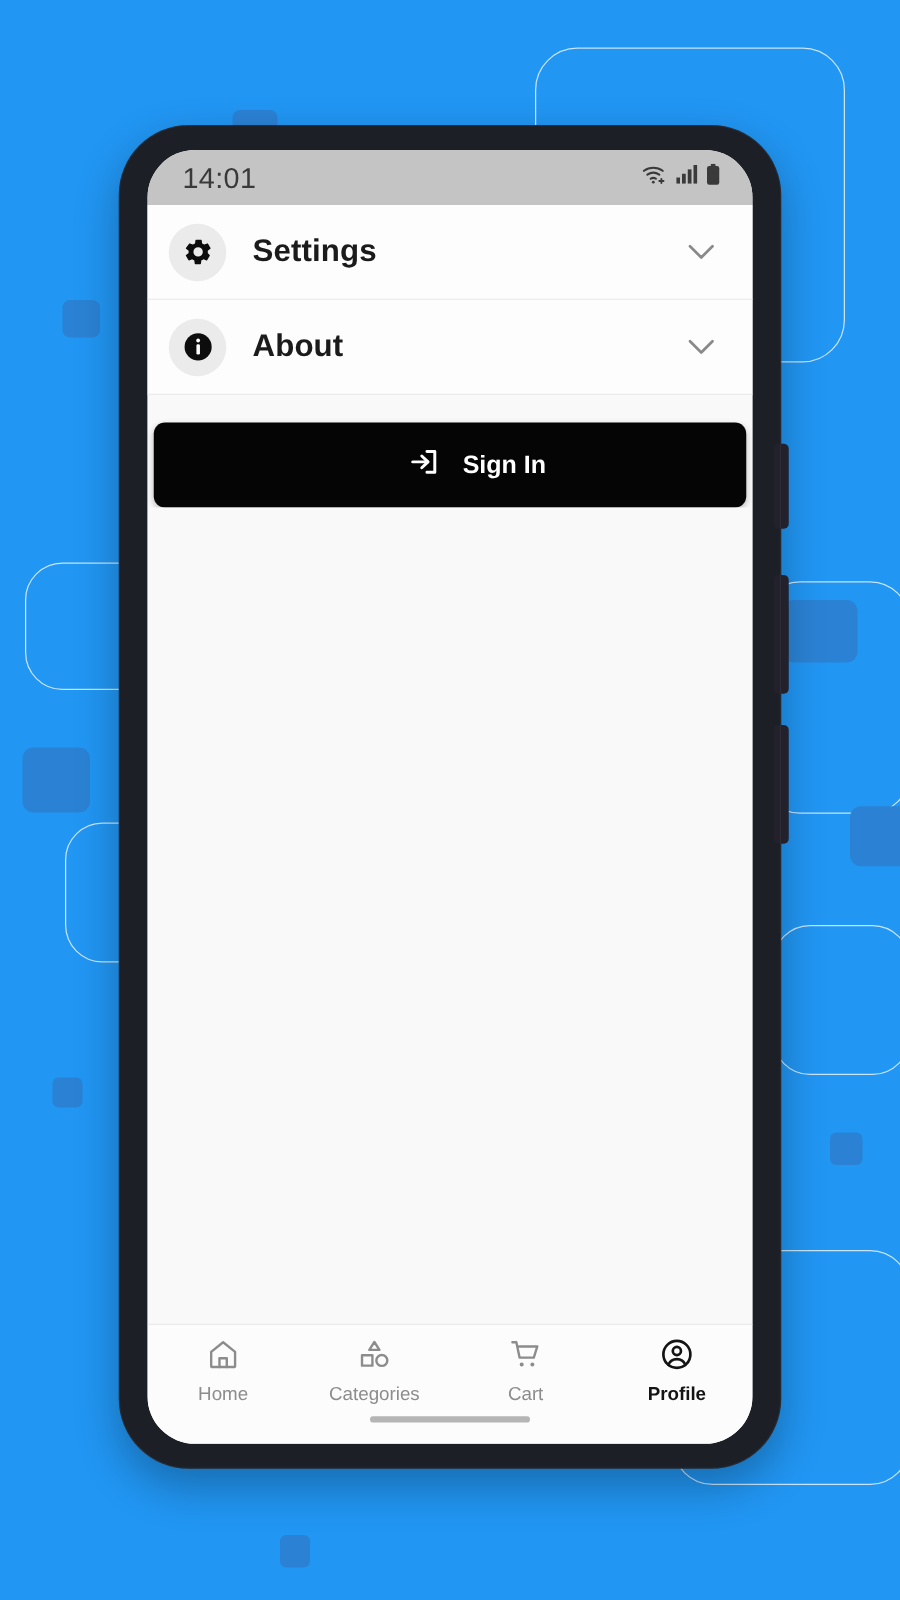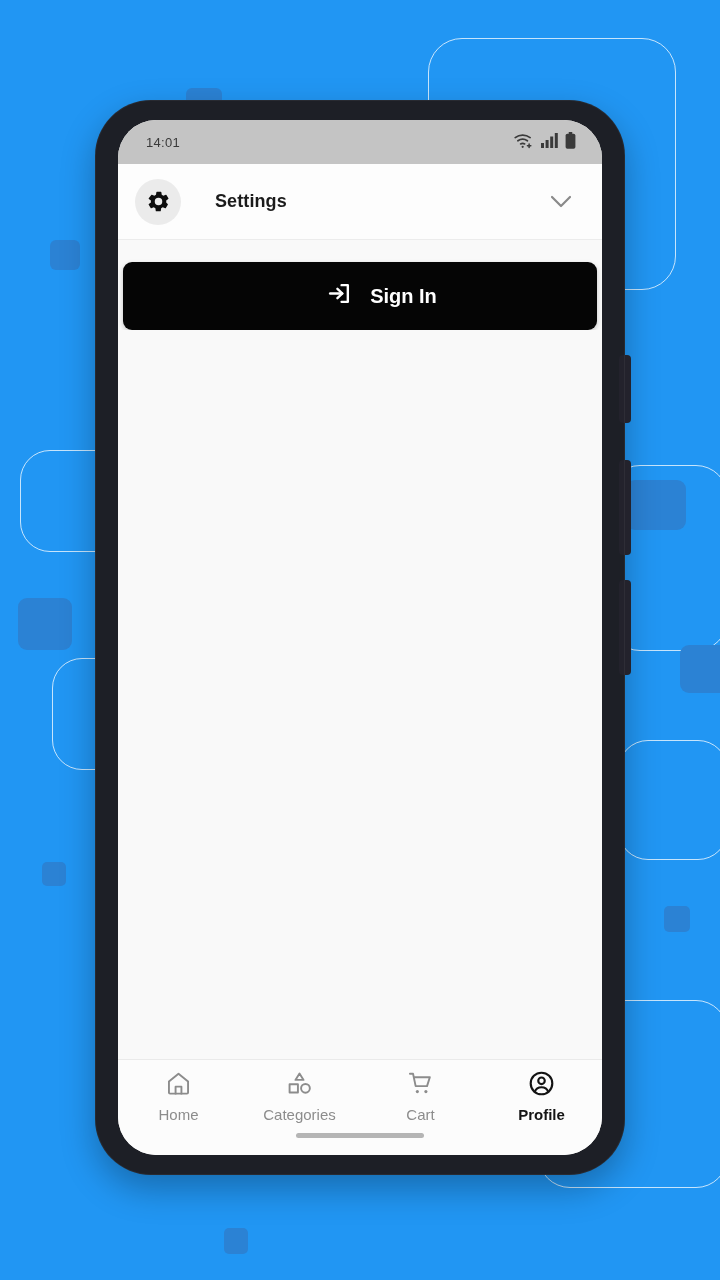--- a/index.html
+++ b/index.html
@@ -46,43 +46,43 @@
   }
 
   
   #statusbar {
     height:44px; flex:none;
     background:#c4c4c4;
     display:flex; align-items:center; justify-content:space-between;
     padding:0 26px 0 28px;
     color:#3a3a3a;
   }
-  #clock { font-size:13px; font-weight:400; letter-spacing:.3px; }
+  #clock { font-size:23px; font-weight:400; letter-spacing:.3px; }
   #status-icons { display:flex; align-items:center; gap:7px; }
 
   
   #menu-list { flex:none; background:#fdfdfd; }
   .row {
     height:76px;
     display:flex; align-items:center;
     padding:0 30px 0 17px;
     background:#fdfdfd;
     border-bottom:1px solid #ececec;
     cursor:pointer;
   }
   .row .badge {
     width:46px; height:46px; flex:none;
     border-radius:50%;
     background:#ebebeb;
     display:flex; align-items:center; justify-content:center;
   }
   .row .label {
     flex:1;
-    margin-left:34px;
-    font-size:18px; font-weight:700; color:#1b1b1b;
+    margin-left:21px;
+    font-size:25px; font-weight:700; color:#1b1b1b;
     letter-spacing:.1px;
   }
   .chev { flex:none; display:flex; align-items:center; color:#8a8a8a; }
 
   
   #signin-wrap { padding:22px 5px 0; flex:none; background:#f9f9f9; }
   #signin-btn {
     height:68px; width:100%;
     background:#050505;
     border:none; border-radius:9px;
@@ -182,20 +182,35 @@
           </svg>
         </span>
         <span class="label">Settings</span>
         <span class="chev">
           <svg width="22" height="13" viewBox="0 0 22 13" fill="none" stroke="#8a8a8a" stroke-width="2.2" stroke-linecap="round" stroke-linejoin="round">
             <polyline points="2,2 11,11 20,2"></polyline>
           </svg>
         </span>
       </div>
 
+      <div class="row">
+        <span class="badge">
+          <svg width="25" height="25" viewBox="0 0 24 24">
+            <circle cx="12" cy="12" r="10.4" fill="#0d0d0d"></circle>
+            <circle cx="12" cy="7.1" r="1.45" fill="#ffffff"></circle>
+            <rect x="10.7" y="9.9" width="2.7" height="8" rx="1.1" fill="#ffffff"></rect>
+          </svg>
+        </span>
+        <span class="label">About</span>
+        <span class="chev">
+          <svg width="22" height="13" viewBox="0 0 22 13" fill="none" stroke="#8a8a8a" stroke-width="2.2" stroke-linecap="round" stroke-linejoin="round">
+            <polyline points="2,2 11,11 20,2"></polyline>
+          </svg>
+        </span>
+      </div>
 
 
     </div>
 
     <div id="signin-wrap">
       <button id="signin-btn">
         <span>
           <svg width="25" height="25" viewBox="0 0 24 24" fill="none" stroke="#ffffff" stroke-width="2.3" stroke-linecap="round" stroke-linejoin="round">
             <polyline points="14,4 20,4 20,20 14,20"></polyline>
             <line x1="3" y1="12" x2="14.5" y2="12"></line>

